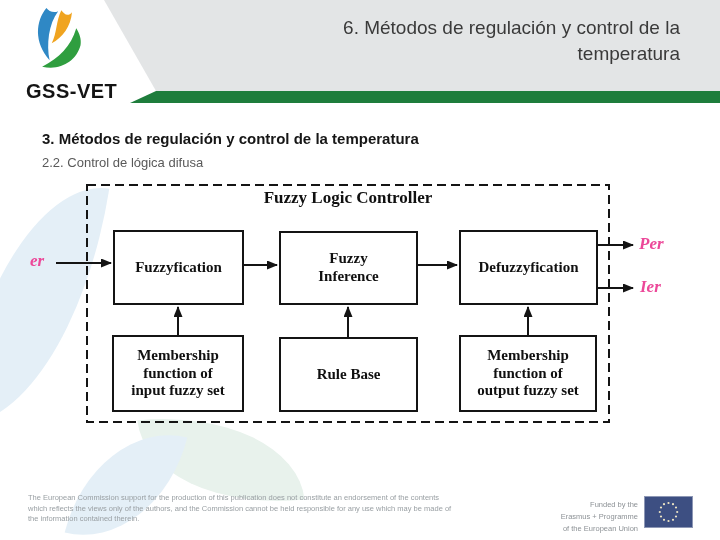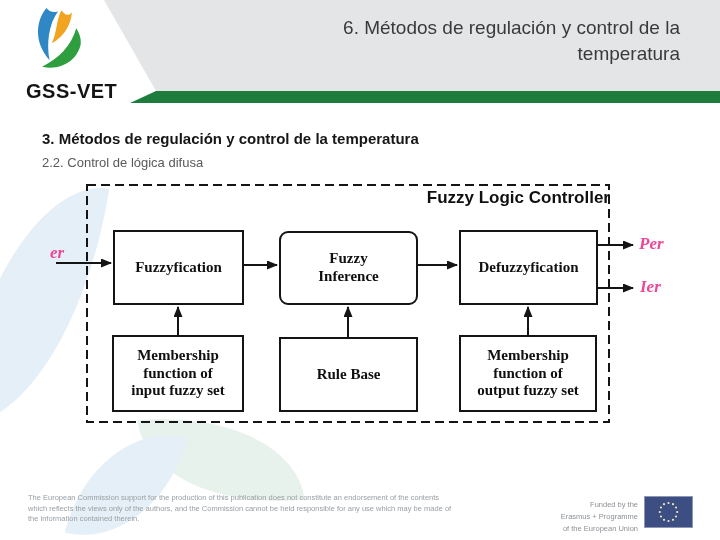--- a/index.html
+++ b/index.html
@@ -31,22 +31,22 @@
 
   
   .h1{left:42px;top:130px;font-size:15px;font-weight:bold;color:#161616;z-index:2;}
   .h2{left:42px;top:155px;font-size:13px;color:#595959;z-index:2;}
 
   
   .dbox{position:absolute;border:2px solid #141414;background:#ffffff;z-index:3;
         display:flex;align-items:center;justify-content:center;text-align:center;
         font-family:"Liberation Serif",serif;font-weight:bold;font-size:15px;
         line-height:1.18;color:#101010;white-space:pre-line;}
-  .diag-title{left:86px;top:188px;width:524px;text-align:right;z-index:3;
-              font-family:Liberation Sans, sans-serif;font-weight:bold;font-size:17px;color:#101010;}
+  .diag-title{left:86px;top:188px;width:524px;text-align:center;z-index:3;
+              font-family:Liberation Serif, serif;font-weight:bold;font-size:17px;color:#101010;}
   .sig{position:absolute;z-index:3;font-family:"Liberation Serif",serif;
        font-weight:bold;font-style:italic;font-size:17px;color:#ec4899;}
   #svg-arrows{left:0;top:0;z-index:2;pointer-events:none;}
 
   
   .disclaimer{left:28px;top:493px;width:424px;font-size:7.5px;line-height:10.5px;
               color:#9aa0a4;z-index:2;}
   .funding{top:499px;right:82px;width:120px;text-align:right;font-size:7.5px;
            line-height:12px;color:#8d9296;z-index:2;white-space:pre-line;}
   .eu-flag{left:645px;top:497px;width:47px;height:30px;background:#3d4f82;z-index:2;
@@ -90,32 +90,32 @@
   <line x1="598" y1="245" x2="633" y2="245" stroke="#141414" stroke-width="2" marker-end="url(#ah)"></line>
   <line x1="598" y1="288" x2="633" y2="288" stroke="#141414" stroke-width="2" marker-end="url(#ah)"></line>
   <line x1="178" y1="336" x2="178" y2="307" stroke="#141414" stroke-width="2" marker-end="url(#ah)"></line>
   <line x1="348" y1="338" x2="348" y2="307" stroke="#141414" stroke-width="2" marker-end="url(#ah)"></line>
   <line x1="528" y1="336" x2="528" y2="307" stroke="#141414" stroke-width="2" marker-end="url(#ah)"></line>
 </svg>
 
 <div class="abs diag-title">Fuzzy Logic Controller</div>
 
 <div class="dbox" style="left:113px;top:230px;width:127px;height:71px;">Fuzzyfication</div>
-<div class="dbox" style="left:279px;top:231px;width:135px;height:70px;border-radius:9px;">Fuzzy
+<div class="dbox" style="left:279px;top:231px;width:135px;height:70px;">Fuzzy
 Inference</div>
 <div class="dbox" style="left:459px;top:230px;width:135px;height:71px;">Defuzzyfication</div>
 <div class="dbox" style="left:112px;top:335px;width:128px;height:73px;">Membership
 function of
 input fuzzy set</div>
 <div class="dbox" style="left:279px;top:337px;width:135px;height:71px;">Rule Base</div>
 <div class="dbox" style="left:459px;top:335px;width:134px;height:73px;">Membership
 function of
 output fuzzy set</div>
 
-<div class="sig" style="left:30px;top:243px;margin-left:20px;">er</div>
+<div class="sig" style="left:30px;top:251px;">er</div>
 <div class="sig" style="left:639px;top:234px;">Per</div>
 <div class="sig" style="left:640px;top:277px;">Ier</div>
 
 <div class="abs disclaimer">The European Commission support for the production of this publication does not constitute an endorsement of the contents which reflects the views only of the authors, and the Commission cannot be held responsible for any use which may be made of the information contained therein.</div>
 <div class="abs funding">Funded by the
 Erasmus + Programme
 of the European Union</div>
 <div class="abs eu-flag">
   <svg width="47" height="30" viewBox="0 0 47 30">
     <rect width="47" height="30" fill="#3d4f82"></rect>

